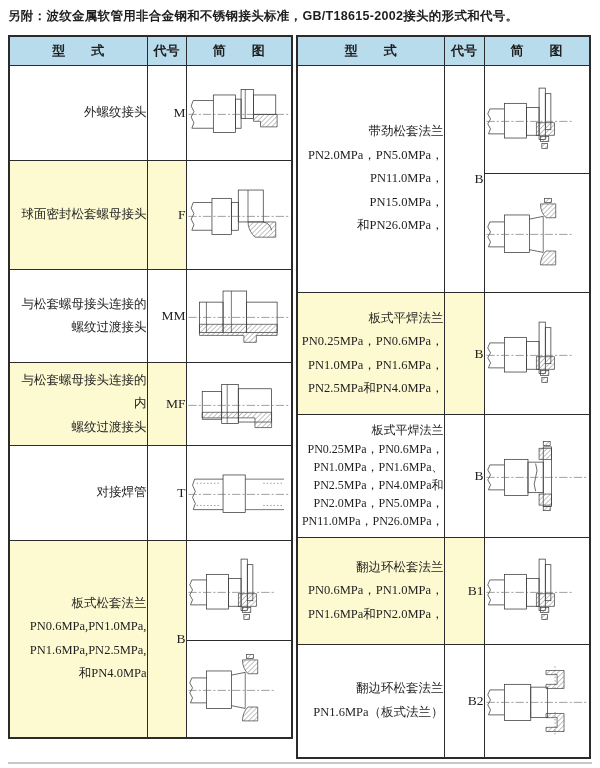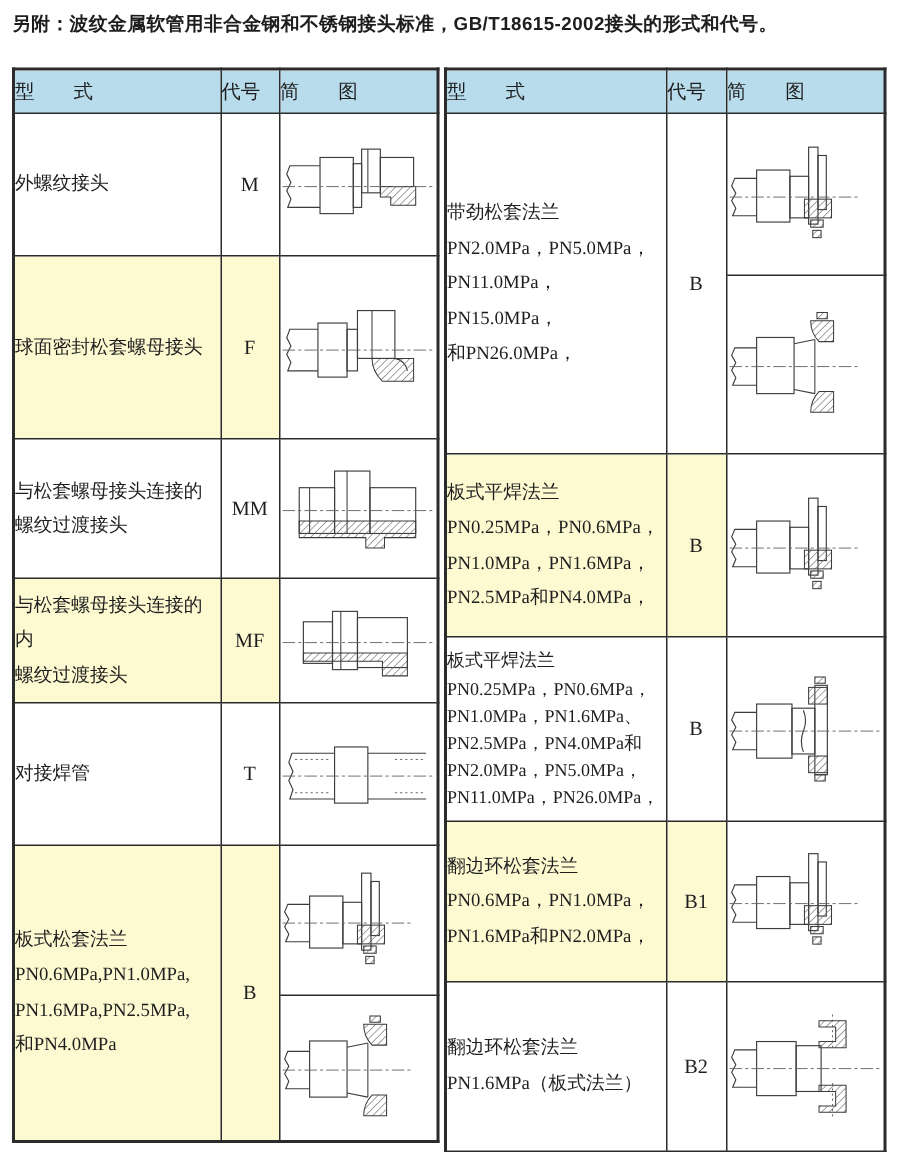--- a/index.html
+++ b/index.html
@@ -5,34 +5,34 @@
   html,body{margin:0;padding:0;background:#ffffff;}
   body{
     width:600px;height:768px;overflow:hidden;
     font-family:"Liberation Serif","DejaVu Serif",serif;
     color:#1e1e1e;
   }
   .page{padding:5px 8px 0 8px;}
   .title{
     font-family:"Liberation Sans","DejaVu Sans",sans-serif;
     font-weight:bold;font-size:12.5px;letter-spacing:.3px;
-    margin:3px 0 20px 0;white-space:nowrap;
+    margin:3px 0 10px 0;white-space:nowrap;
   }
   .tables{display:flex;gap:3px;align-items:flex-start;}
   table.fitting{
     border-collapse:collapse;table-layout:fixed;
     border:2px solid #2b2b2b;background:#fff;
   }
   table.fitting td, table.fitting th{
-    border:1px solid #2b2b2b;padding:0;overflow:hidden;
+    border:1px solid #2b2b2b;padding:0;overflow:hidden;text-align:right;
   }
   table.fitting th{
     background:var(--header-bg,#b8dcec);
-    font-weight:normal;font-size:13px;height:28px;
-    text-align:left;vertical-align:middle;
+    font-weight:bold;font-size:13px;height:28px;
+    text-align:center;vertical-align:middle;
   }
   .type-cell{
     font-size:12.5px;line-height:1.88;
     padding:3px 2px 3px 9px;vertical-align:middle;text-align:left;
   }
   .type-cell.dense{line-height:1.52;font-size:12px;}
   .code-cell{text-align:center;vertical-align:middle;font-size:13.5px;}
   .diag-cell{background:#fff;text-align:center;vertical-align:middle;}
   .hl{background:var(--hl-bg,#fdfad2);}
   .bottom-rule{height:2px;background:#c8c8c8;margin-top:3px;}
@@ -75,21 +75,21 @@
                 <path d="M38,32 H9 l-3,8 l4,8 l-4,8 l4,8 l-3,8 H38" fill="none" stroke="#3c3c3c" stroke-width="1.1"></path>
                 <rect x="38" y="24" width="32" height="54" fill="none" stroke="#3c3c3c" stroke-width="1.1"></rect>
                 <rect x="70" y="30" width="8" height="42" fill="none" stroke="#3c3c3c" stroke-width="1.1"></rect>
                 <rect x="78" y="16" width="18" height="42" fill="none" stroke="#3c3c3c" stroke-width="1.1"></rect>
                 <line x1="84" y1="16" x2="84" y2="58" stroke="#3c3c3c" stroke-width="1"></line>
                 <rect x="96" y="24" width="32" height="28" fill="none" stroke="#3c3c3c" stroke-width="1.1"></rect>
                 <path d="M96,52 H130 V70 H106 V62 H96 Z" fill="url(#hatch)" stroke="#3c3c3c" stroke-width="1"></path>
                 <line x1="2" y1="52" x2="146" y2="52" stroke="#666" stroke-width="0.9" stroke-dasharray="12 3 3 3"></line>
               </svg></td>
           </tr>
-          <tr style="height: 122px;">
+          <tr style="height: 109px;">
             <td class="type-cell hl">
               <div>球面密封松套螺母接头</div>
             </td>
             <td class="code-cell hl">F</td>
             <td class="diag-cell"><svg viewBox="0 0 150 100" width="104" height="78" class="diag">
                 <path d="M36,32 H9 l-3,8 l4,8 l-4,8 l4,8 l-3,8 H36" fill="none" stroke="#3c3c3c" stroke-width="1.1"></path>
                 <rect x="36" y="26" width="28" height="52" fill="none" stroke="#3c3c3c" stroke-width="1.1"></rect>
                 <rect x="64" y="32" width="10" height="40" fill="none" stroke="#3c3c3c" stroke-width="1.1"></rect>
                 <rect x="74" y="14" width="36" height="46" fill="none" stroke="#3c3c3c" stroke-width="1.1"></rect>
                 <line x1="88" y1="14" x2="88" y2="60" stroke="#3c3c3c" stroke-width="1"></line>

